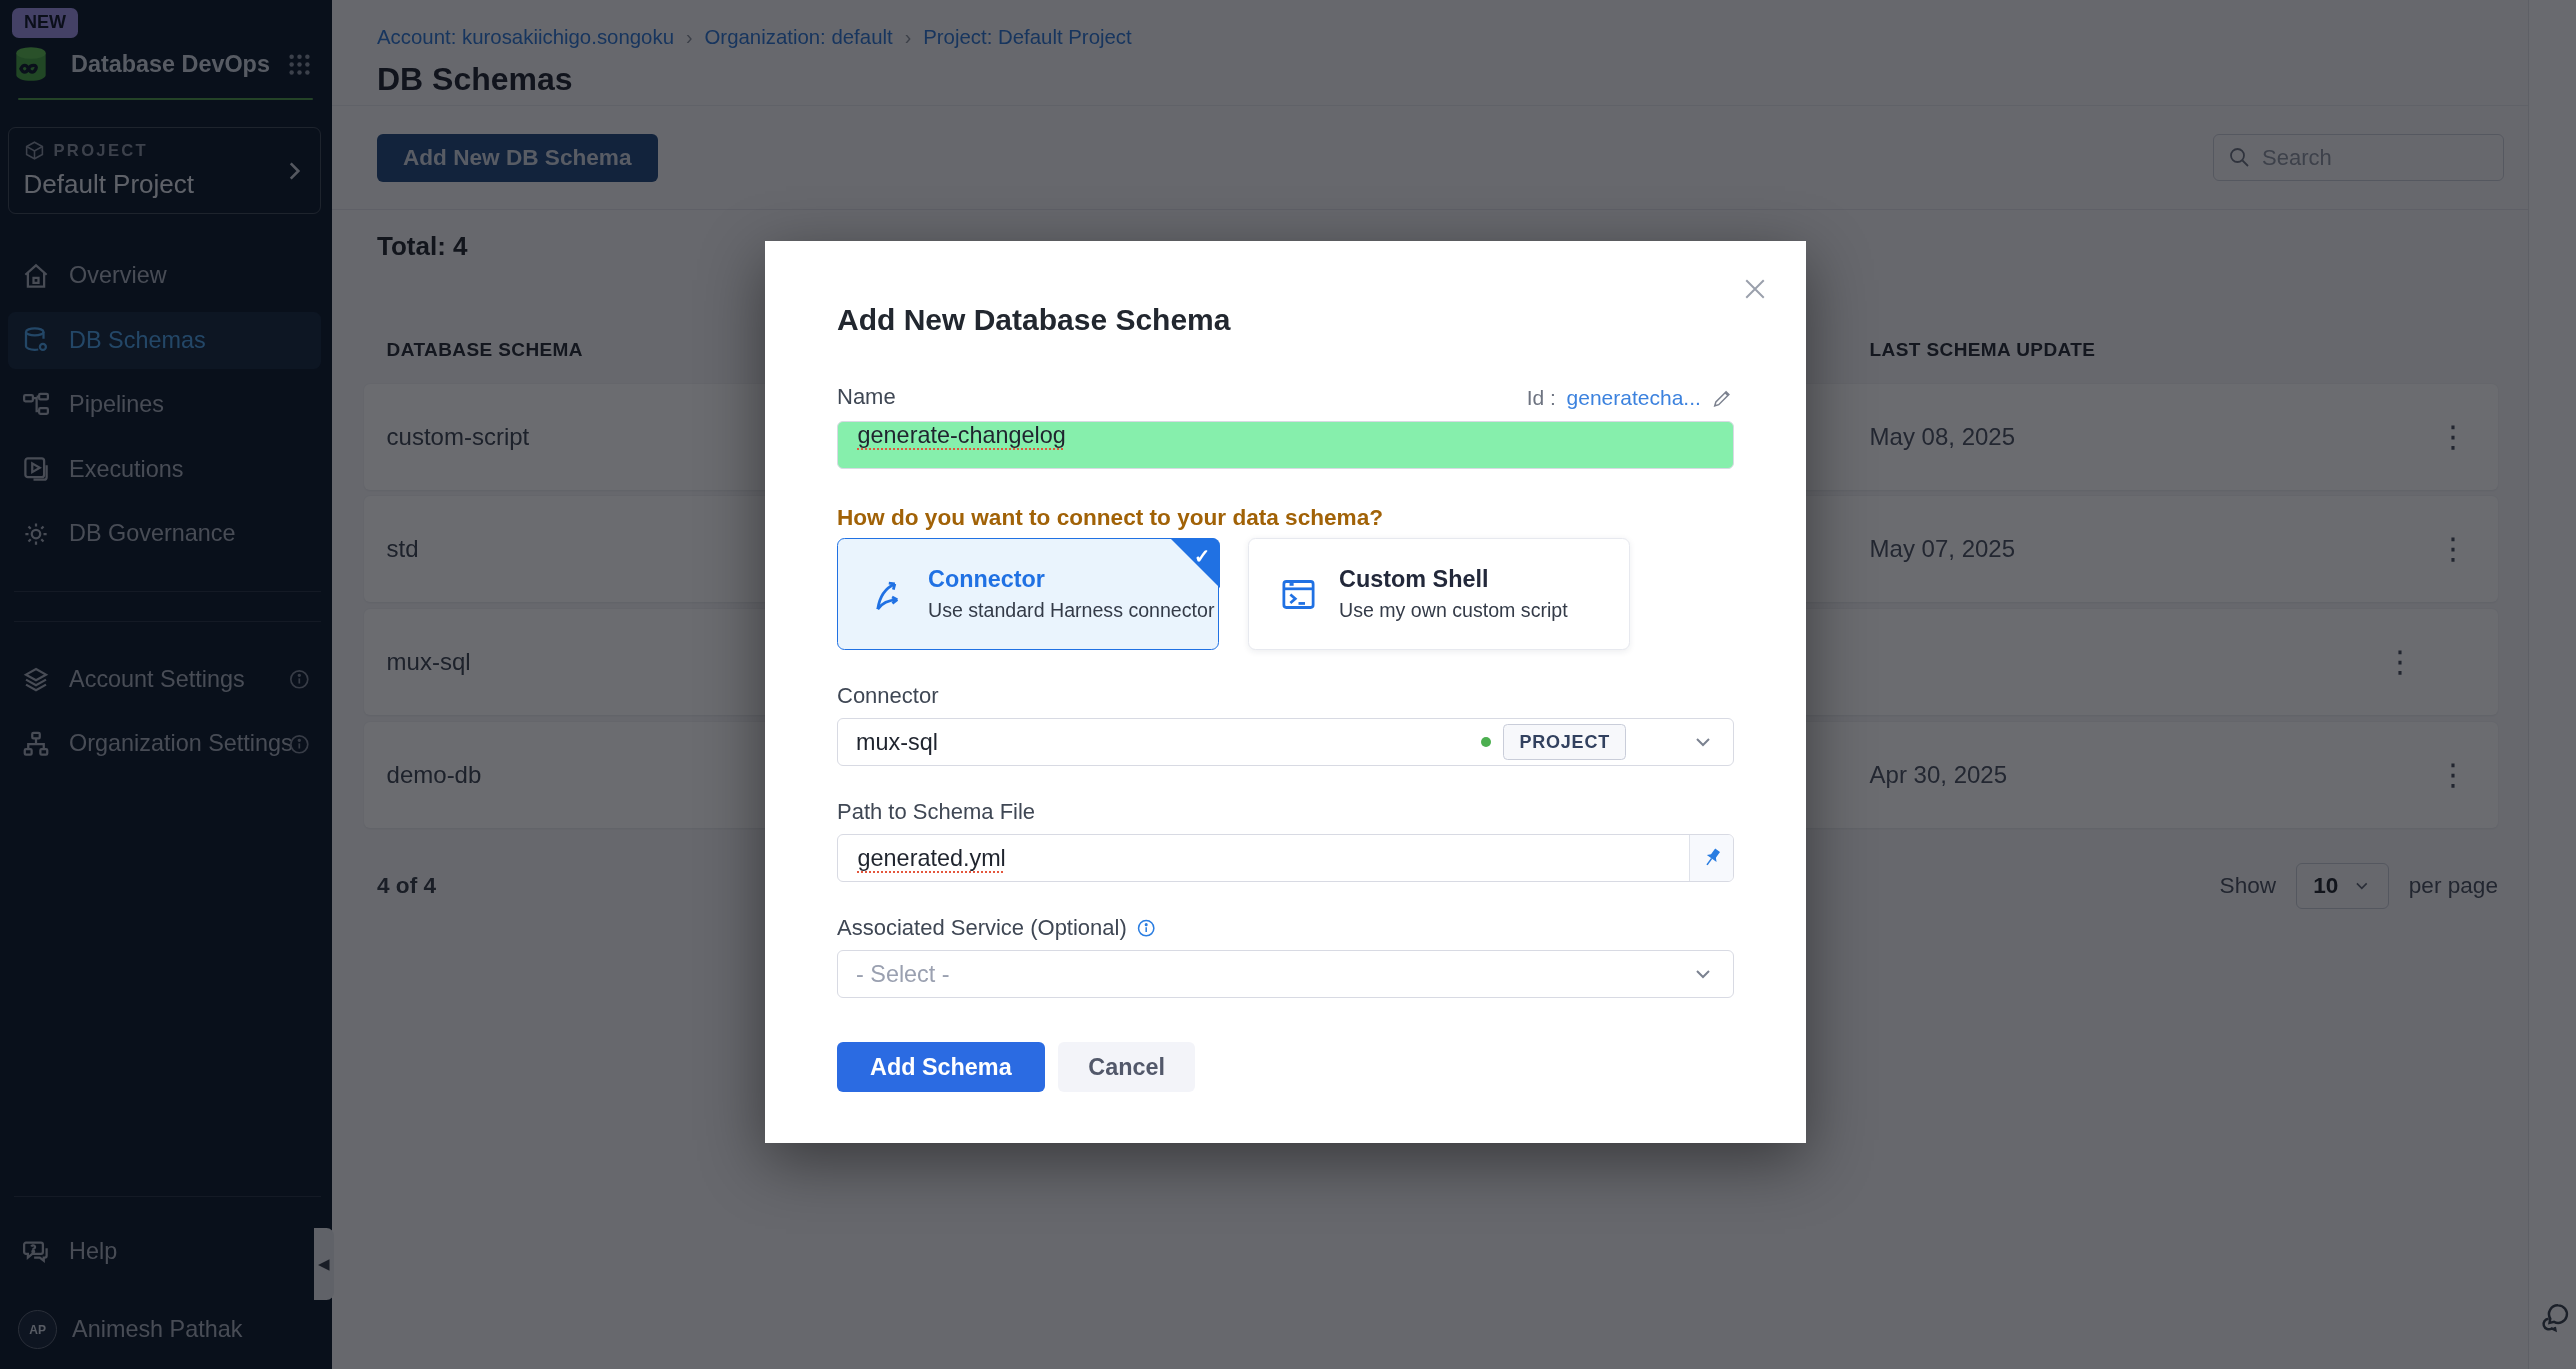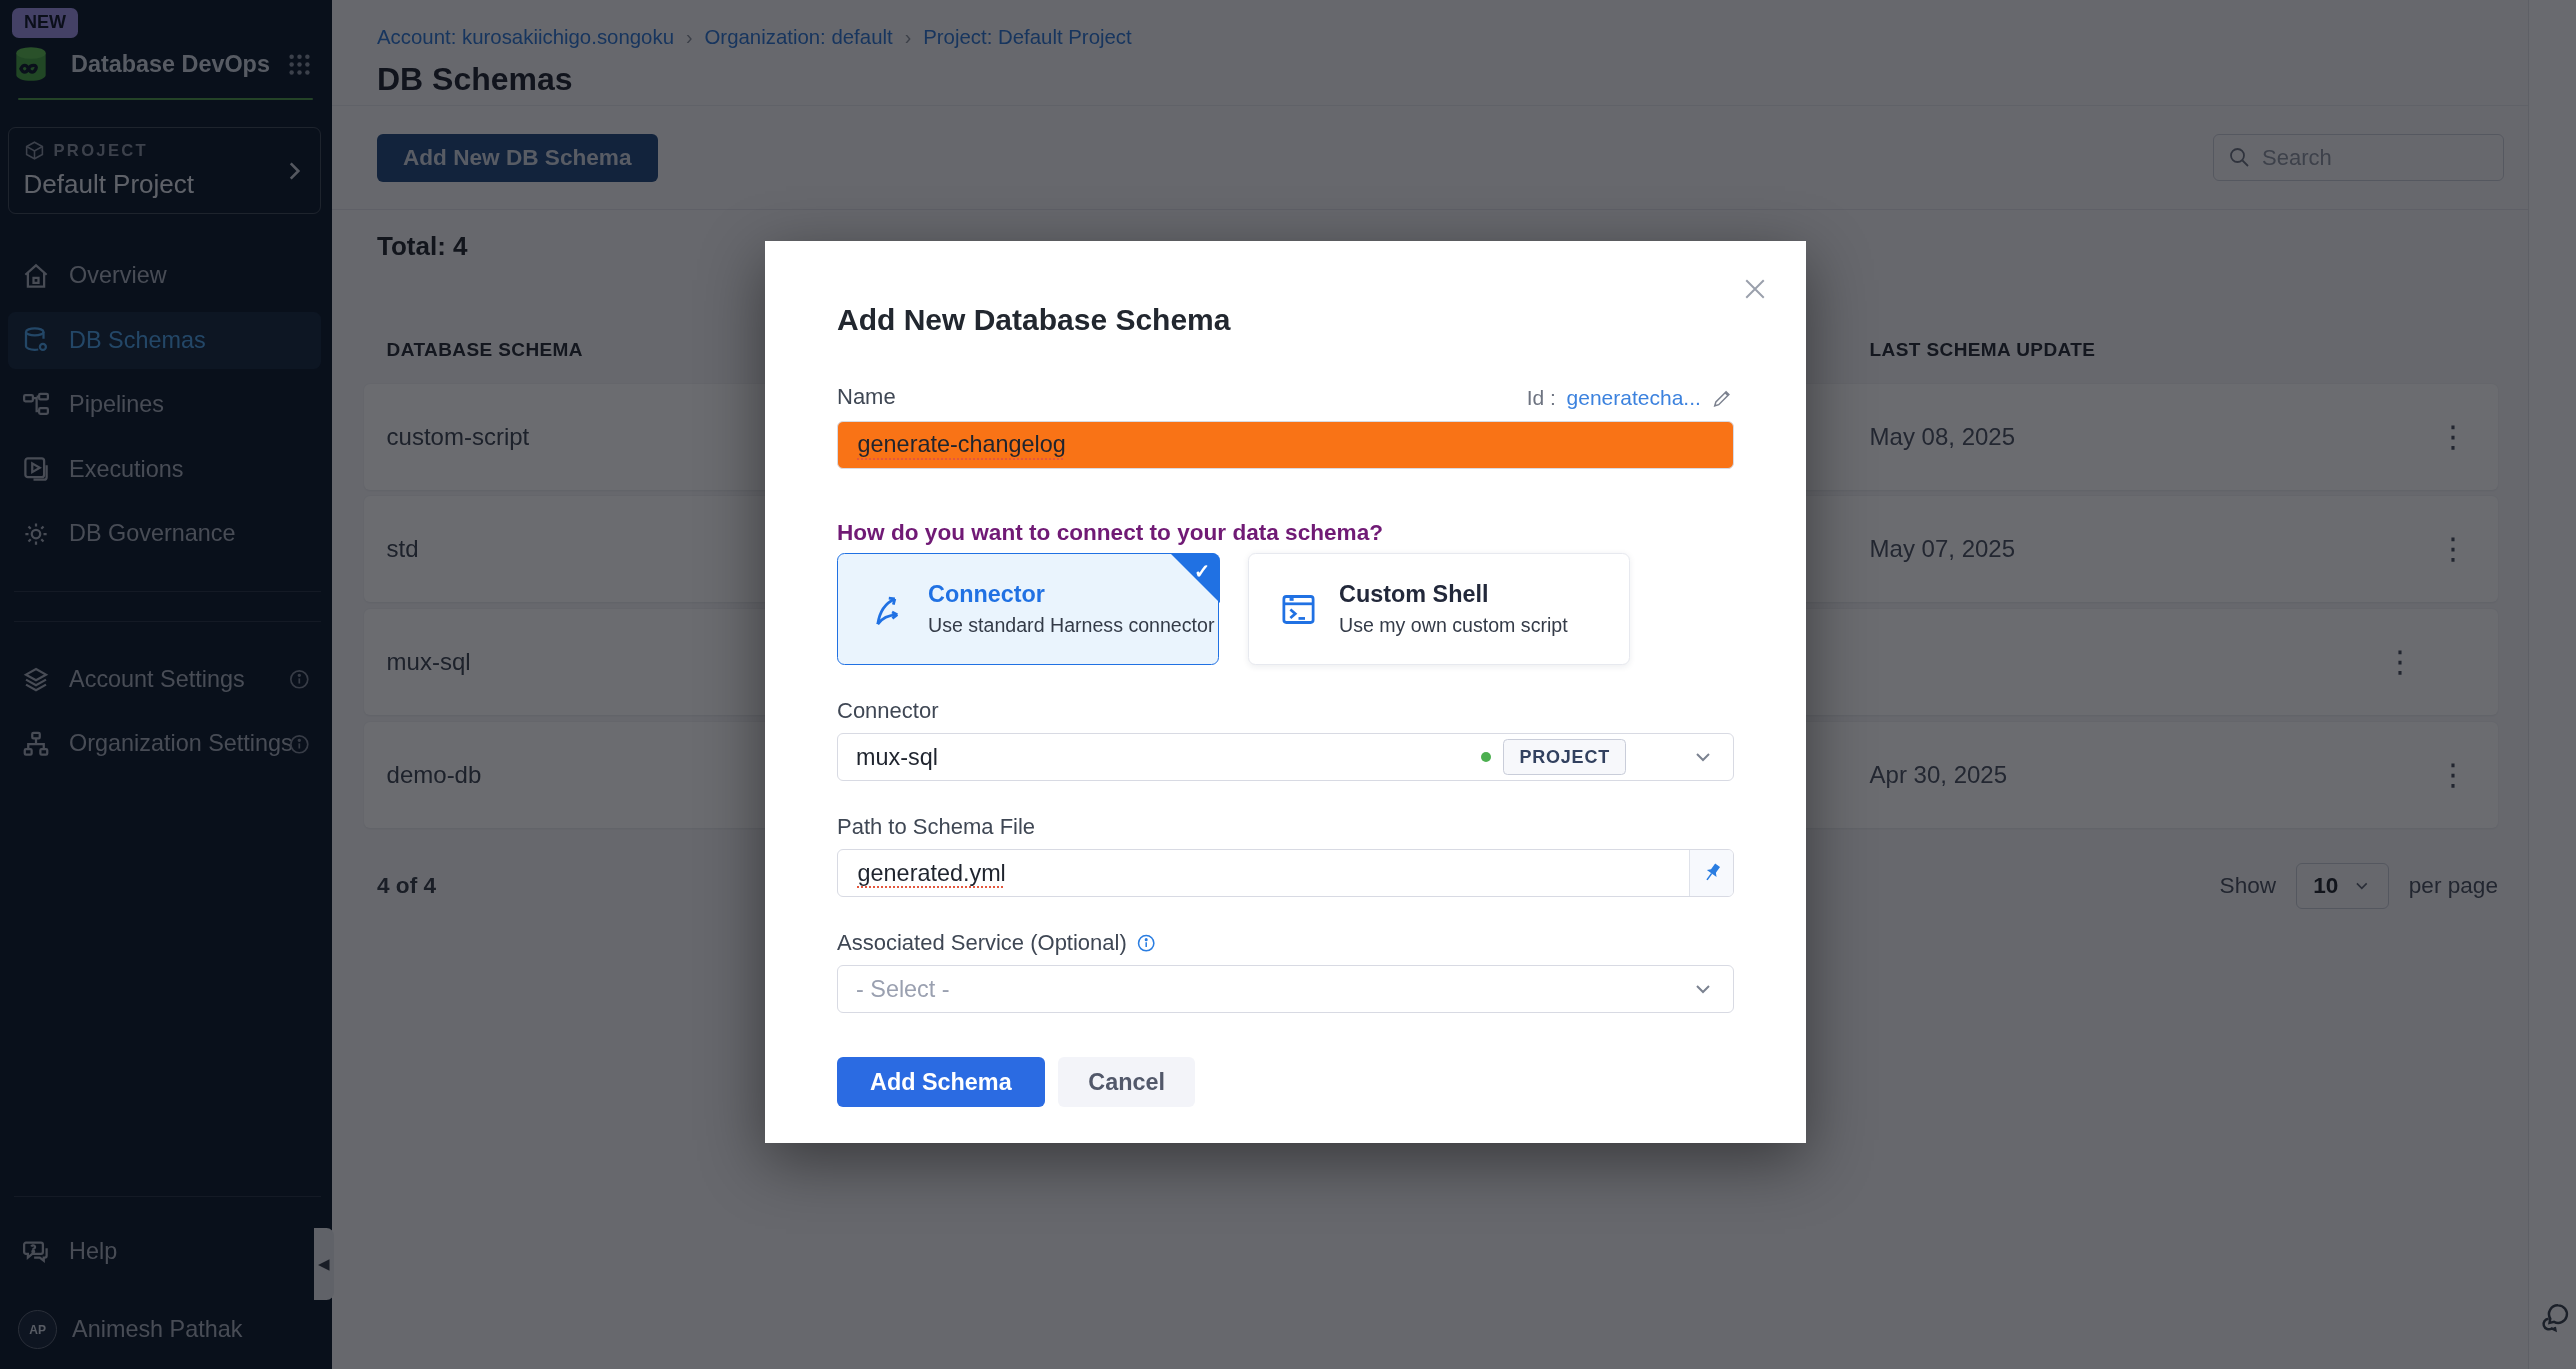--- a/index.html
+++ b/index.html
@@ -80,24 +80,24 @@
   .modal-close { position:absolute; top:33px; right:36px; width:30px; height:30px; color:#9aa0ac; cursor:pointer; }
   .modal-title { font-size:30px; font-weight:bold; color:#22272f; padding-top:62px; }
 
   .field-label-row { display:flex; align-items:flex-end; justify-content:space-between; margin-top:47px; }
   .field-label { font-size:22px; color:#3f4754; display:flex; align-items:center; gap:9px; }
   .id-cluster { display:flex; align-items:center; gap:10.6px; font-size:21px; }
   .id-prefix { color:#6d7380; }
   .id-link { color:#3c82de; cursor:pointer; }
   .pencil { width:22.6px; height:22.6px; color:#7c828f; cursor:pointer; }
 
-  .text-input { margin-top:10.6px; height:48px; border:0.8px solid #d8dae3; border-radius:6px; display:flex; align-items:center; padding:0 19.6px; font-size:23.4px; color:#1f242e; background:#f97316; cursor:text; }
+  .text-input { margin-top:10.6px; height:48px; border:0.8px solid #d8dae3; border-radius:6px; display:flex; align-items:flex-start; padding:0 19.6px; font-size:23.4px; color:#1f242e; background:#86efac; cursor:text; }
   .squiggle { text-decoration:underline; text-decoration-style:dotted; text-decoration-color:#e4573d; text-decoration-thickness:2.3px; text-underline-offset:6px; }
 
-  .question { margin-top:51px; font-size:22.6px; font-weight:bold; color:#701a75; }
+  .question { margin-top:36px; font-size:22.6px; font-weight:bold; color:#a16207; }
   .cards { display:flex; gap:29px; margin-top:7.5px; }
   .card { width:382px; height:112px; border-radius:7.5px; display:flex; align-items:center; padding-left:30px; gap:21px; cursor:pointer; position:relative; background:#fff; }
   .card.selected { background:#eaf4fd; border:1.5px solid #2071e3; }
   .card.plain { border:0.8px solid #e7e9ef; box-shadow:0 1.5px 6px rgba(30,40,60,0.08); }
   .card .cicon { width:39px; height:39px; color:#2071e3; flex:0 0 auto; }
   .card-title { font-size:23.4px; font-weight:bold; color:#22283a; }
   .card.selected .card-title { color:#2071e3; }
   .card-sub { font-size:19.6px; color:#343b48; margin-top:6.8px; }
   .ribbon { position:absolute; top:-1.5px; right:-1.5px; width:0; height:0; border-top:50px solid #2071e3; border-left:50px solid transparent; border-radius:0 7.5px 0 0; }
   .ribbon-check { position:absolute; top:6px; right:7.5px; color:#fff; font-size:19.6px; font-weight:bold; }

